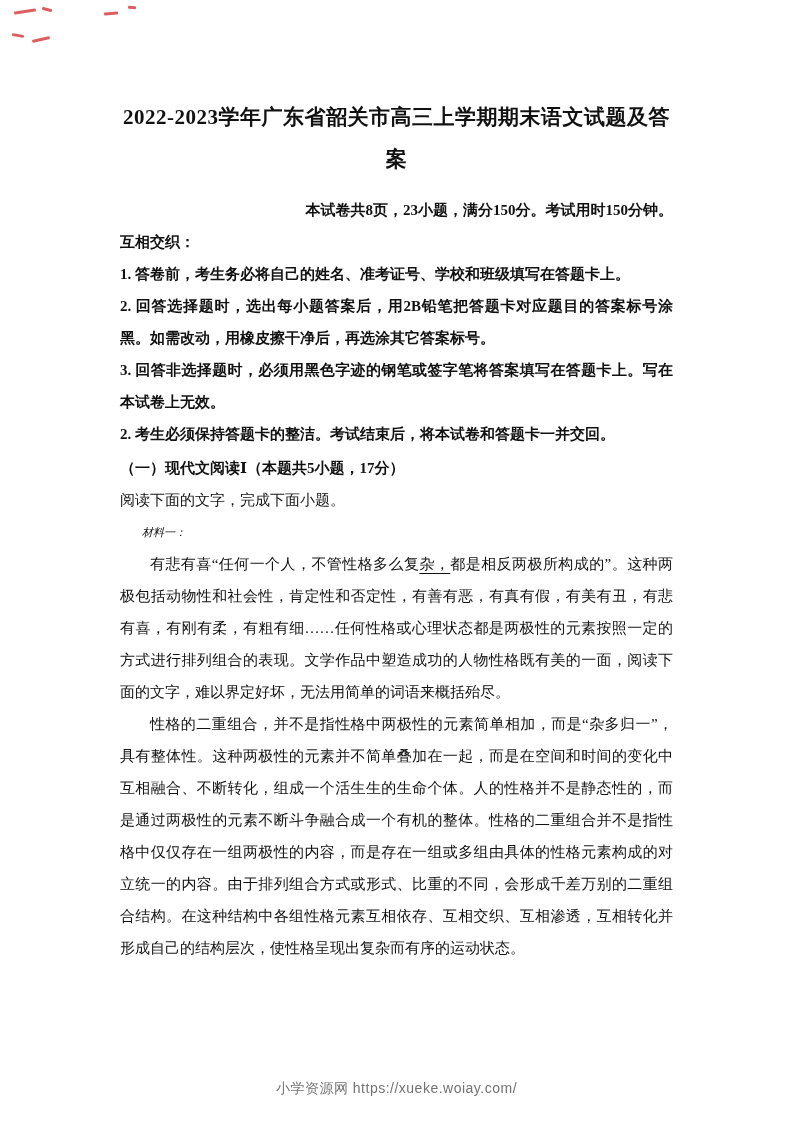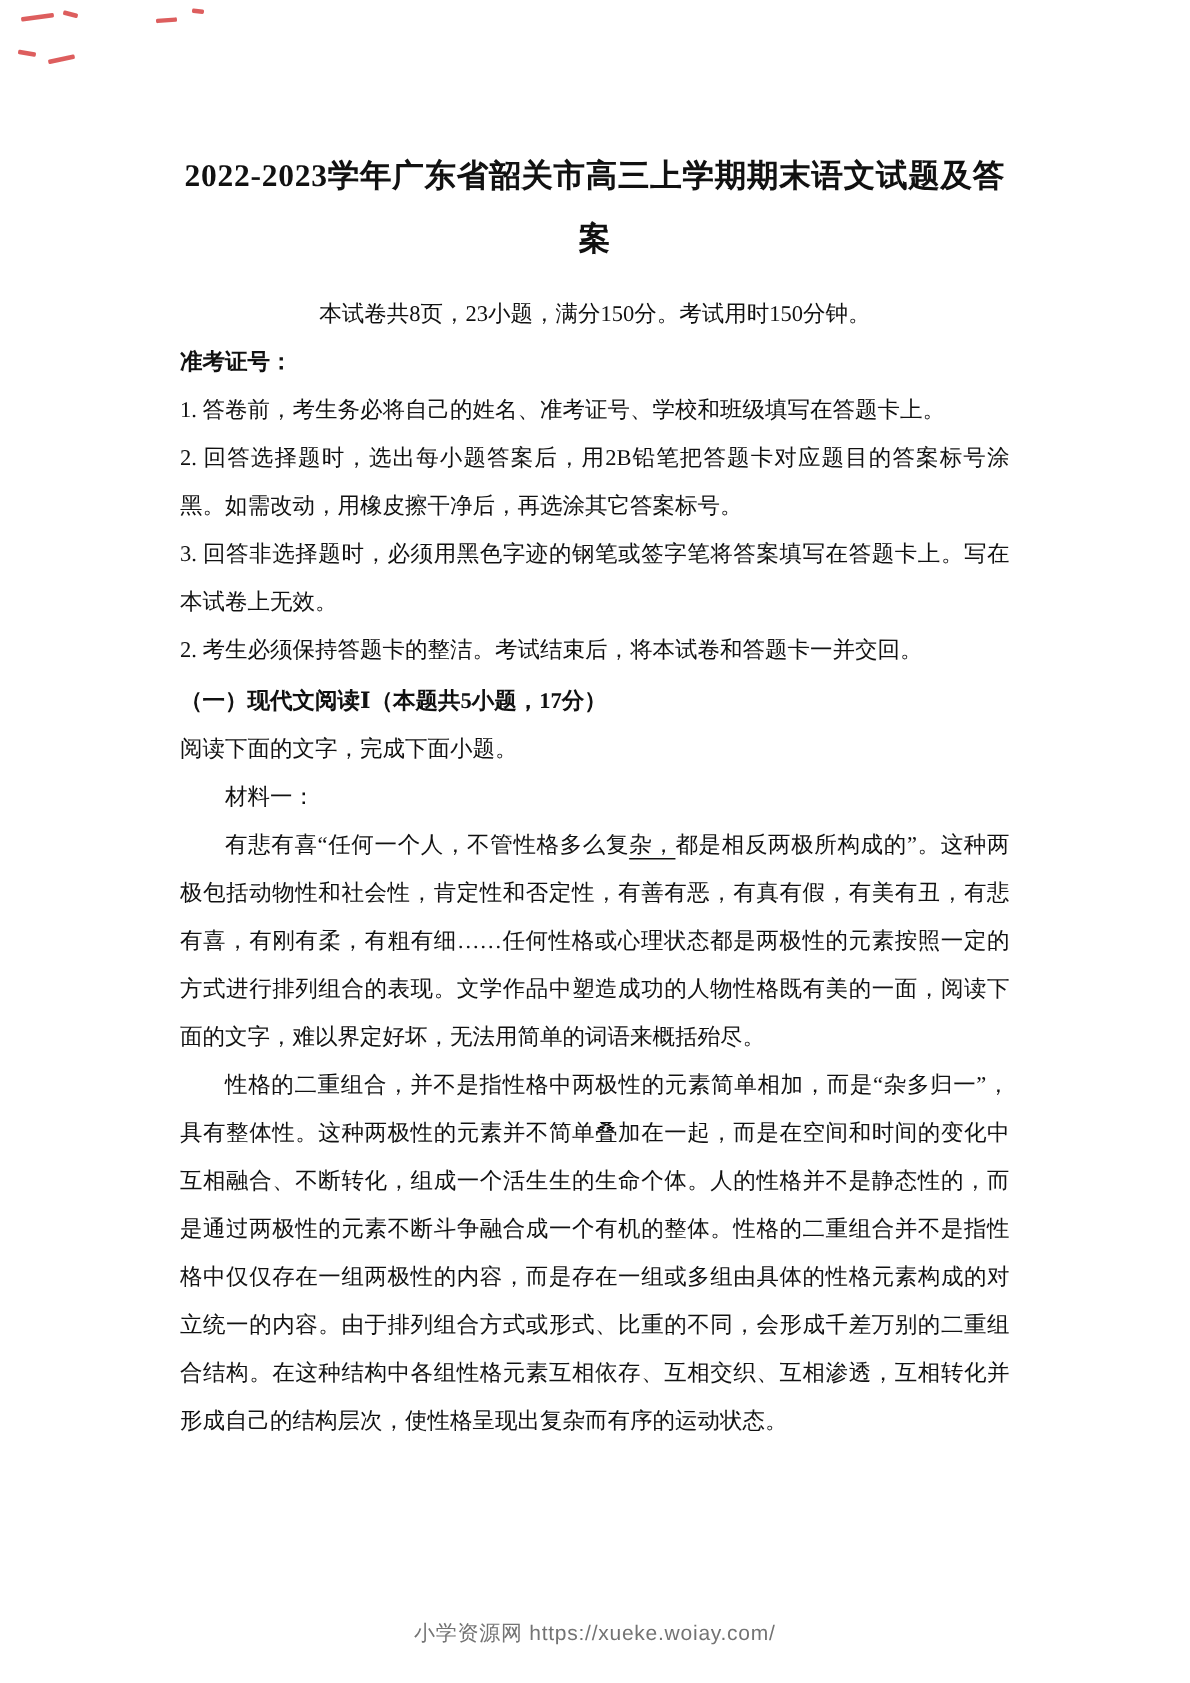--- a/index.html
+++ b/index.html
@@ -48,49 +48,50 @@
     margin: 96px 0 0 0;
     font-size: 21px;
     font-weight: bold;
     text-align: center;
     line-height: 42px;
     letter-spacing: 0.5px;
   }
   .doc-subtitle {
     margin-top: 14px;
     font-size: 15px;
-    font-weight: normal;
-    text-align: center;
+    font-weight: bold;
+    text-align: right;
     line-height: 32px;
   }
   .notice-heading {
     font-size: 15px;
     font-weight: bold;
     line-height: 32px;
   }
   .notice-item {
     font-size: 15px;
-    font-weight: normal;
+    font-weight: bold;
     line-height: 32px;
     text-align: justify;
   }
   .section-heading {
     font-size: 15px;
     font-weight: bold;
     line-height: 32px;
     margin-top: 2px;
   }
   .plain-line {
     font-size: 15px;
     line-height: 32px;
   }
   .material-label {
-    font-size: 15px;
+    font-size: 11px;
     line-height: 32px;
     text-indent: 2em;
+    font-style: italic;
   }
   .body-para {
     margin: 0;
     font-size: 15px;
     line-height: 32px;
     text-align: justify;
     text-indent: 2em;
   }
   .body-para .u {
     text-decoration: underline;
@@ -121,21 +122,21 @@
       <i class="m5"></i>
       <i class="m6"></i>
   </div>
 
   <div class="content">
 
     <h1 class="doc-title">2022-2023学年广东省韶关市高三上学期期末语文试题及答案</h1>
 
     <div class="doc-subtitle">本试卷共8页，23小题，满分150分。考试用时150分钟。</div>
 
-    <div class="notice-heading">准考证号：</div>
+    <div class="notice-heading">互相交织：</div>
 
     <div>
         <div class="notice-item">1. 答卷前，考生务必将自己的姓名、准考证号、学校和班级填写在答题卡上。</div>
         <div class="notice-item">2. 回答选择题时，选出每小题答案后，用2B铅笔把答题卡对应题目的答案标号涂黑。如需改动，用橡皮擦干净后，再选涂其它答案标号。</div>
         <div class="notice-item">3. 回答非选择题时，必须用黑色字迹的钢笔或签字笔将答案填写在答题卡上。写在本试卷上无效。</div>
         <div class="notice-item">2. 考生必须保持答题卡的整洁。考试结束后，将本试卷和答题卡一并交回。</div>
       </div>
 
 
     <div class="section-heading">（一）现代文阅读Ⅰ（本题共5小题，17分）</div>

